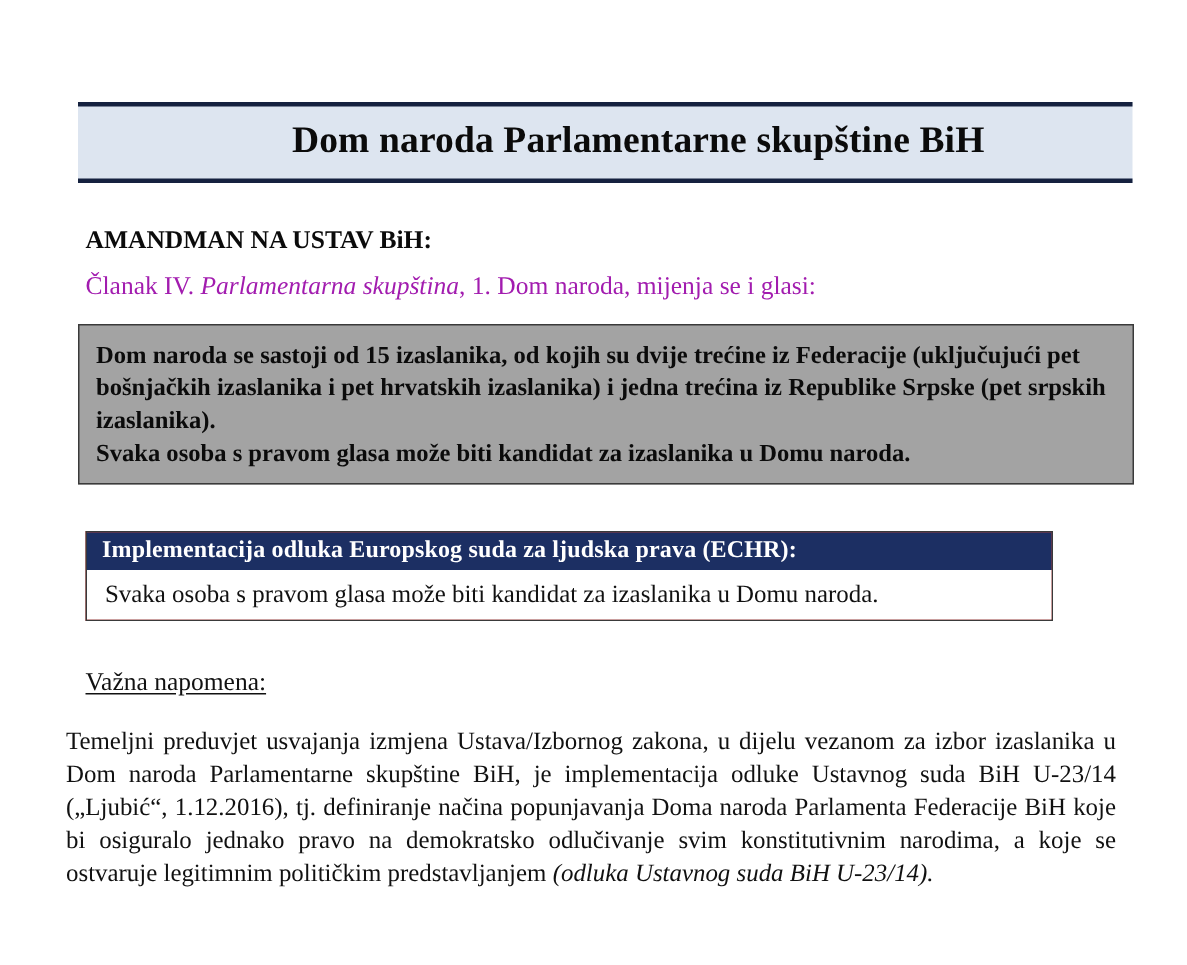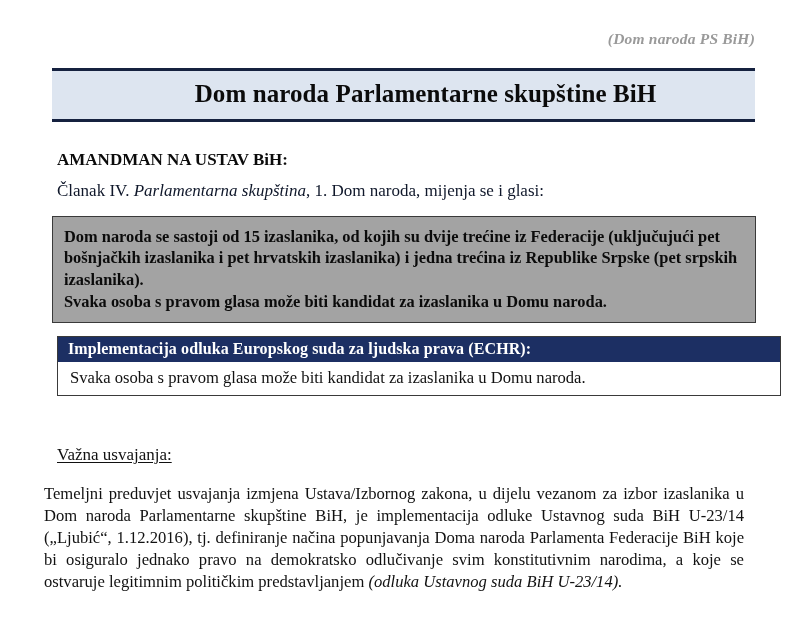--- a/index.html
+++ b/index.html
@@ -70,21 +70,21 @@
     text-underline-offset: 2px;
     color: #0b0b0b;
     white-space: nowrap;
   }
 
   .amend-lead {
     position: absolute;
     top: 181px;
     left: 57px;
     font-size: 17px;
-    color: #0f172a;
+    color: #a21caf;
     white-space: nowrap;
   }
   .amend-lead i { font-style: italic; }
 
   
   .amend-box {
     position: absolute;
     top: 216px;
     left: 52px;
     width: 704px;
@@ -98,23 +98,23 @@
     font-weight: bold;
     font-size: 16.4px;
     line-height: 1.30;
     color: #0b0b0b;
   }
   .amend-box p + p { margin-top: 1px; }
 
   
   .echr-box {
     position: absolute;
-    top: 336px;
-    left: 57px;
-    width: 724px;
+    top: 354px;
+    left: 57px;
+    width: 645px;
     box-sizing: border-box;
     border: 1.5px solid #3a3a3a;
     background: #ef4444;
   }
   .echr-bar {
     background: #1c2f63;
     color: #ffffff;
     font-weight: bold;
     font-size: 16px;
     padding: 3px 0 4px 10px;
@@ -165,21 +165,20 @@
     text-align: justify;
     color: #111111;
   }
   .note-body i { font-style: italic; }
 </style>
 </head>
 <body>
 
 <div class="page">
 
-  <div class="running-header">(Dom naroda PS BiH)</div>
 
   <div class="title-banner">
     <div class="title-text">Dom naroda Parlamentarne skupštine BiH</div>
   </div>
 
   <div class="amend-heading">AMANDMAN NA USTAV BiH:</div>
 
   <div class="amend-lead">
     <span>Članak IV. </span><i>Parlamentarna skupština</i><span>, 1. Dom naroda, mijenja se i glasi:</span>
   </div>
@@ -188,19 +187,19 @@
     <p>Dom naroda se sastoji od 15 izaslanika, od kojih su dvije trećine iz Federacije (uključujući pet bošnjačkih izaslanika i pet hrvatskih izaslanika) i jedna trećina iz Republike Srpske (pet srpskih izaslanika).</p>
     <p>Svaka osoba s pravom glasa može biti kandidat za izaslanika u Domu naroda.</p>
   </div>
 
   <div class="echr-box">
     <div class="echr-bar">Implementacija odluka Europskog suda za ljudska prava (ECHR):</div>
     <div class="echr-body">Svaka osoba s pravom glasa može biti kandidat za izaslanika u Domu naroda.</div>
   </div>
 
 
-  <div class="note-label">Važna usvajanja:</div>
+  <div class="note-label">Važna napomena:</div>
 
   <div class="note-body">
     <span>Temeljni preduvjet usvajanja izmjena Ustava/Izbornog zakona, u dijelu vezanom za izbor izaslanika u Dom naroda Parlamentarne skupštine BiH, je implementacija odluke Ustavnog suda BiH U-23/14 („Ljubić“, 1.12.2016), tj. definiranje načina popunjavanja Doma naroda Parlamenta Federacije BiH koje bi osiguralo jednako pravo na demokratsko odlučivanje svim konstitutivnim narodima, a koje se ostvaruje legitimnim političkim predstavljanjem </span><i>(odluka Ustavnog suda BiH U-23/14).</i>
   </div>
 
 </div>
 
 </body></html>

